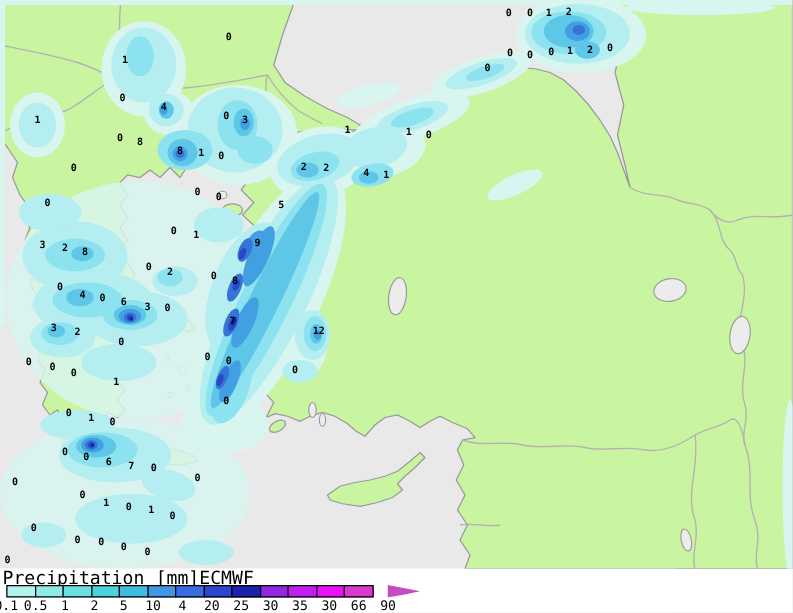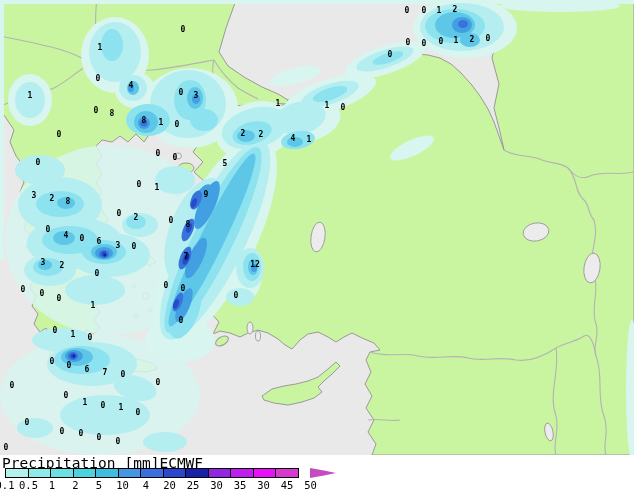--- a/index.html
+++ b/index.html
@@ -348,17 +348,17 @@
       <span class="legend-tick" style="left: 38px;">1</span>
       <span class="legend-tick" style="left: 61.5px;">2</span>
       <span class="legend-tick" style="left: 85px;">5</span>
       <span class="legend-tick" style="left: 108.5px;">10</span>
       <span class="legend-tick" style="left: 132px;">4</span>
       <span class="legend-tick" style="left: 155.5px;">20</span>
       <span class="legend-tick" style="left: 179px;">25</span>
       <span class="legend-tick" style="left: 202.5px;">30</span>
       <span class="legend-tick" style="left: 226px; text-align: center;">35</span>
       <span class="legend-tick" style="left: 249.5px;">30</span>
-      <span class="legend-tick" style="left: 273px;">45</span>
-      <span class="legend-tick" style="left: 296.5px;">50</span>
+      <span class="legend-tick" style="left: 273px;">66</span>
+      <span class="legend-tick" style="left: 296.5px;">90</span>
     </div>
 
 </div>
 
 </body></html>

